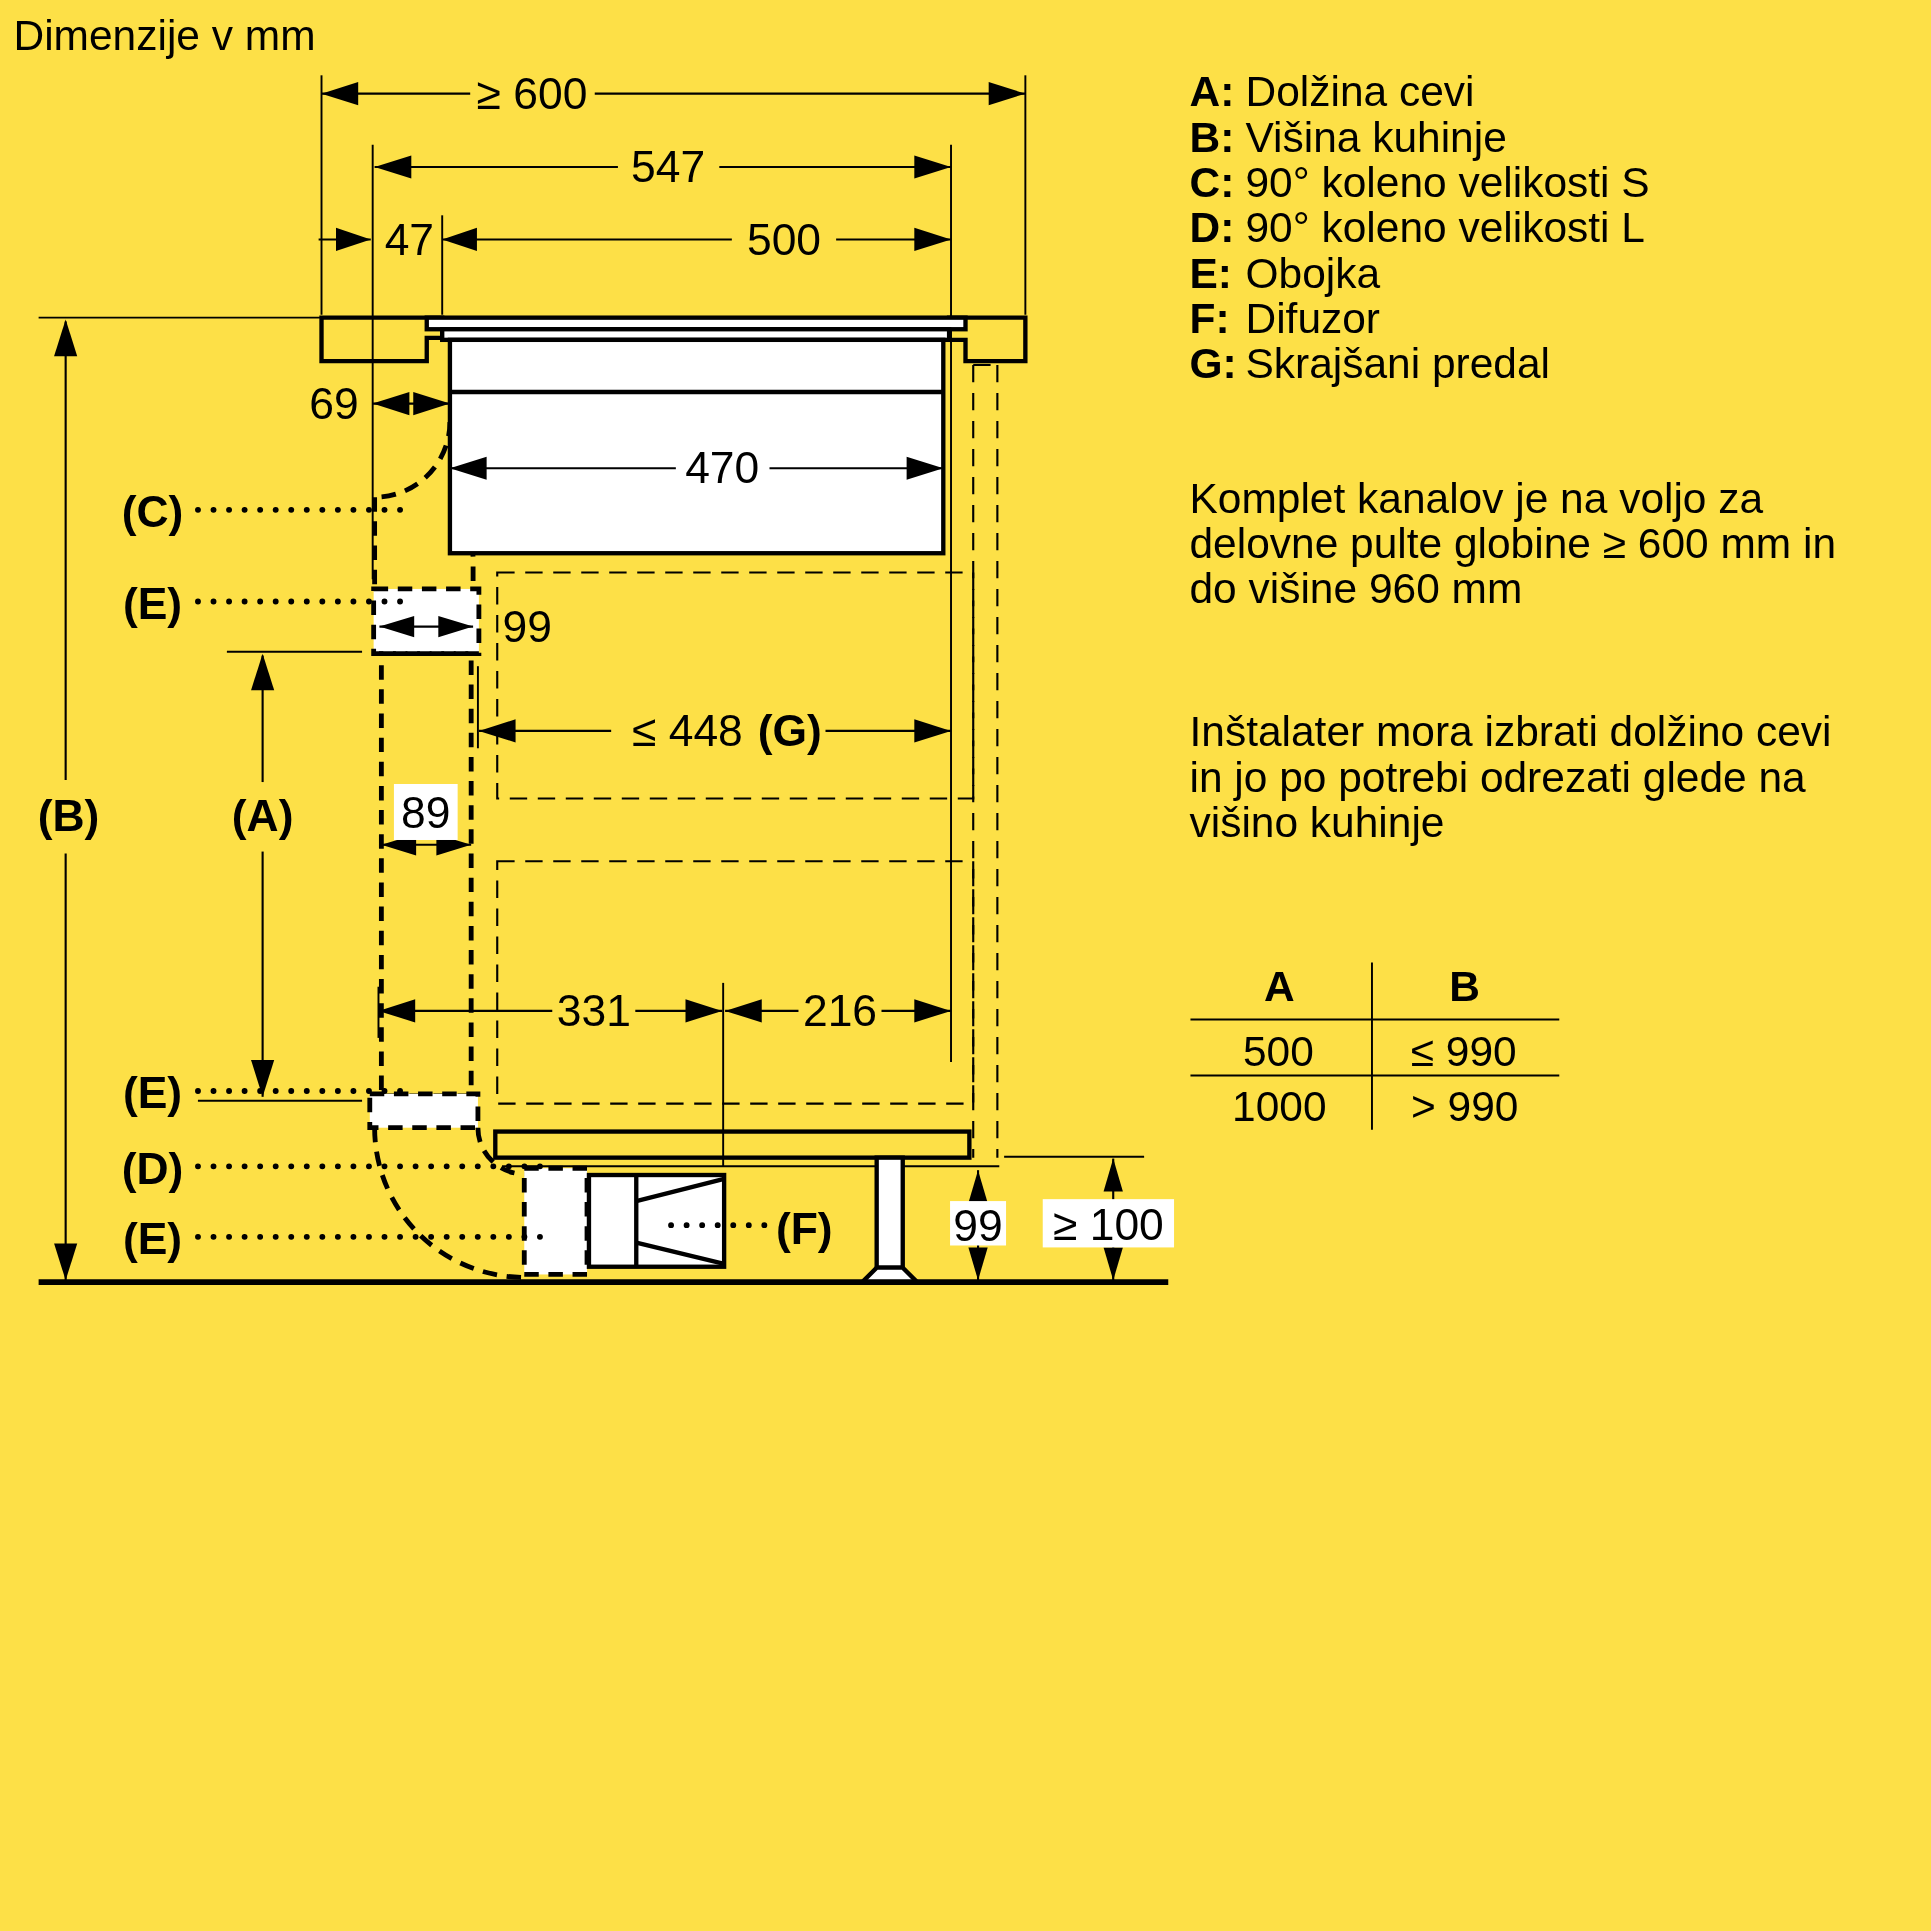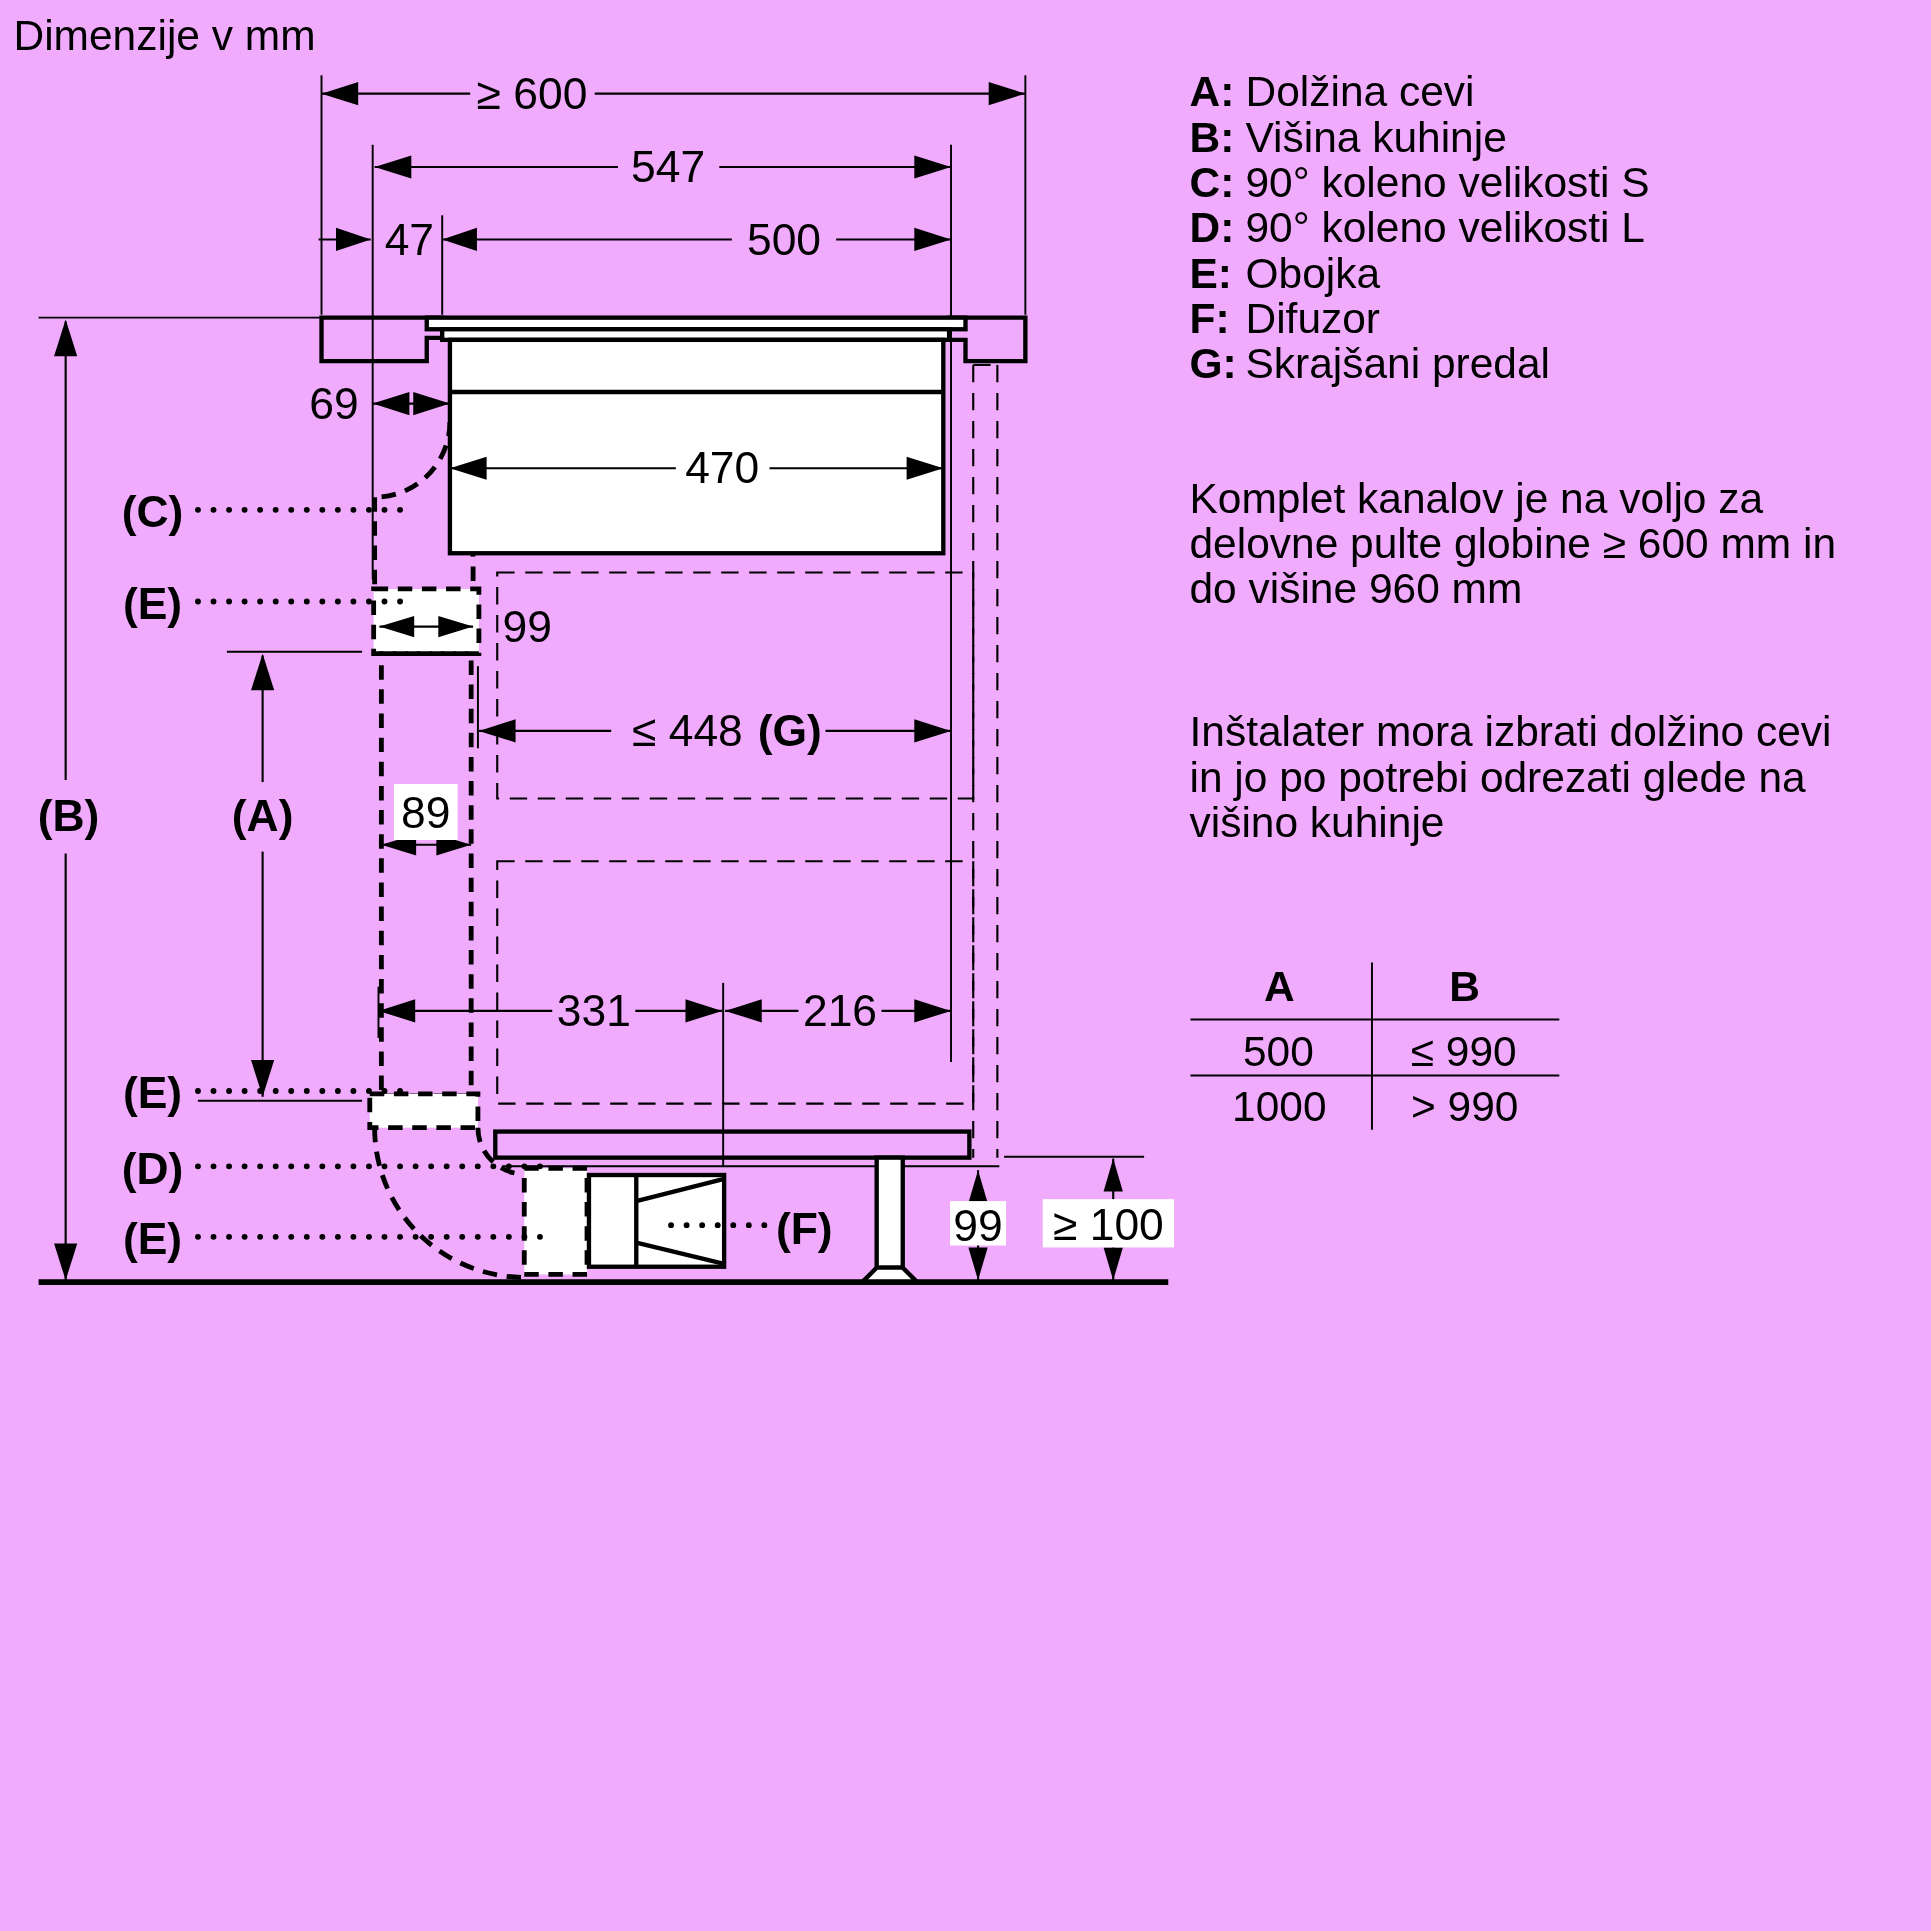--- a/index.html
+++ b/index.html
@@ -1,16 +1,16 @@
 <!DOCTYPE html>
 <html><head>
 <meta charset="utf-8">
 <style>
   html,body{margin:0;padding:0;background:#fff;}
-  .canvas{position:relative;width:1931px;height:1931px;background:#f0abfc;overflow:hidden;
+  .canvas{position:relative;width:1931px;height:1931px;background:#fde047;overflow:hidden;
           font-family:"Liberation Sans", sans-serif;text-align:center;}
   svg{position:absolute;left:0;top:0;}
   svg text{fill:#000;font-family:"Liberation Sans", sans-serif;font-size:46px;}
   svg text.small{font-size:44px;}
   svg text.bold{font-weight:bold;}
   svg text.mid{text-anchor:middle;}
   .thick{stroke:#000;stroke-width:4.5;fill:none;}
   .thin{stroke:#000;stroke-width:2;fill:none;}
   .dim{stroke:#000;stroke-width:2.2;fill:none;}
   .bdash{stroke:#000;stroke-width:5;fill:none;stroke-dasharray:15 10;}

